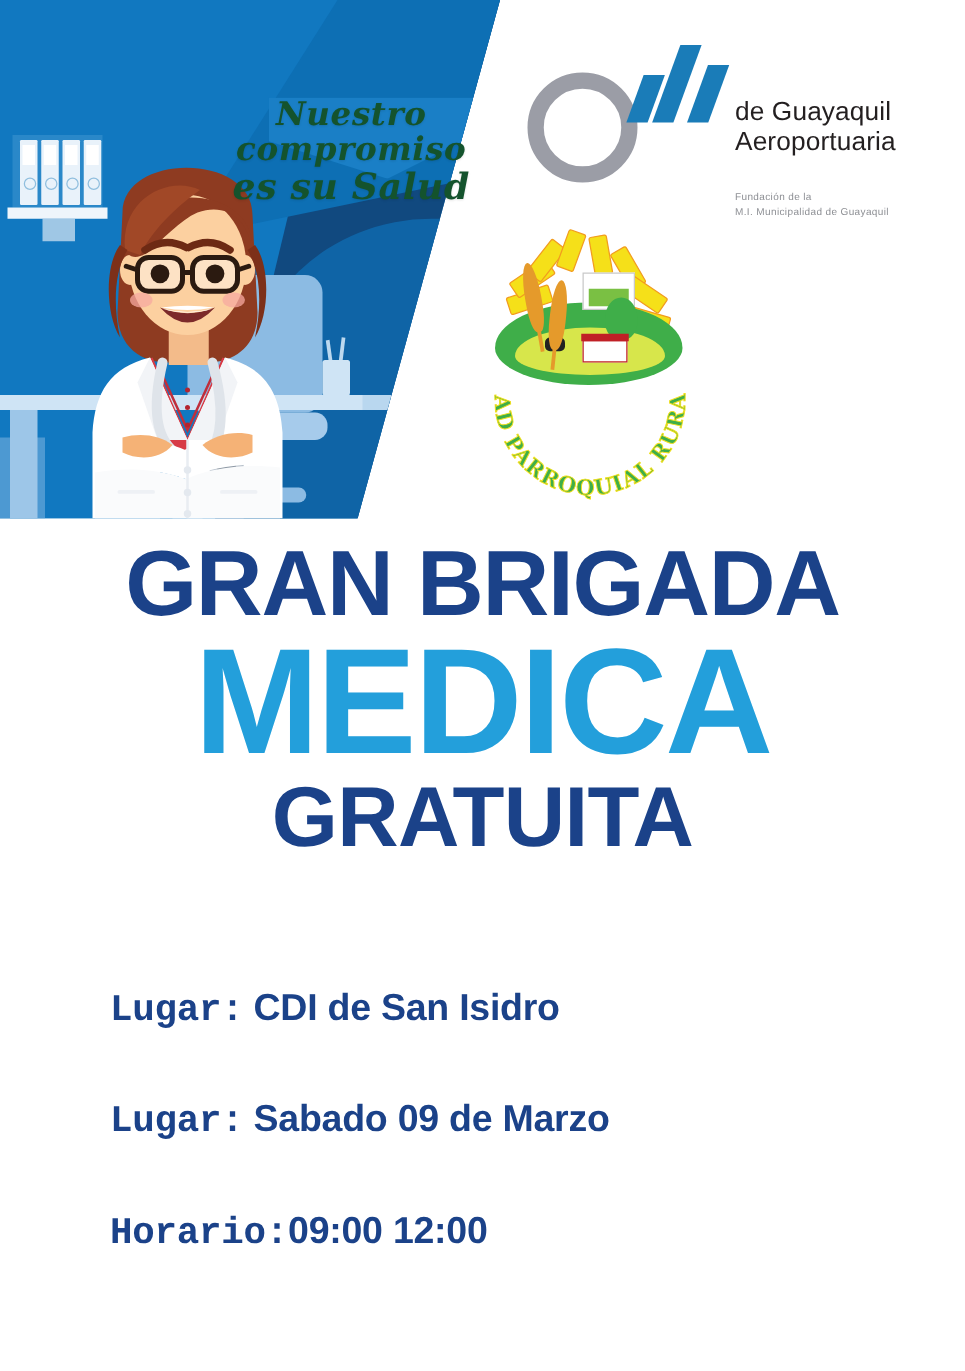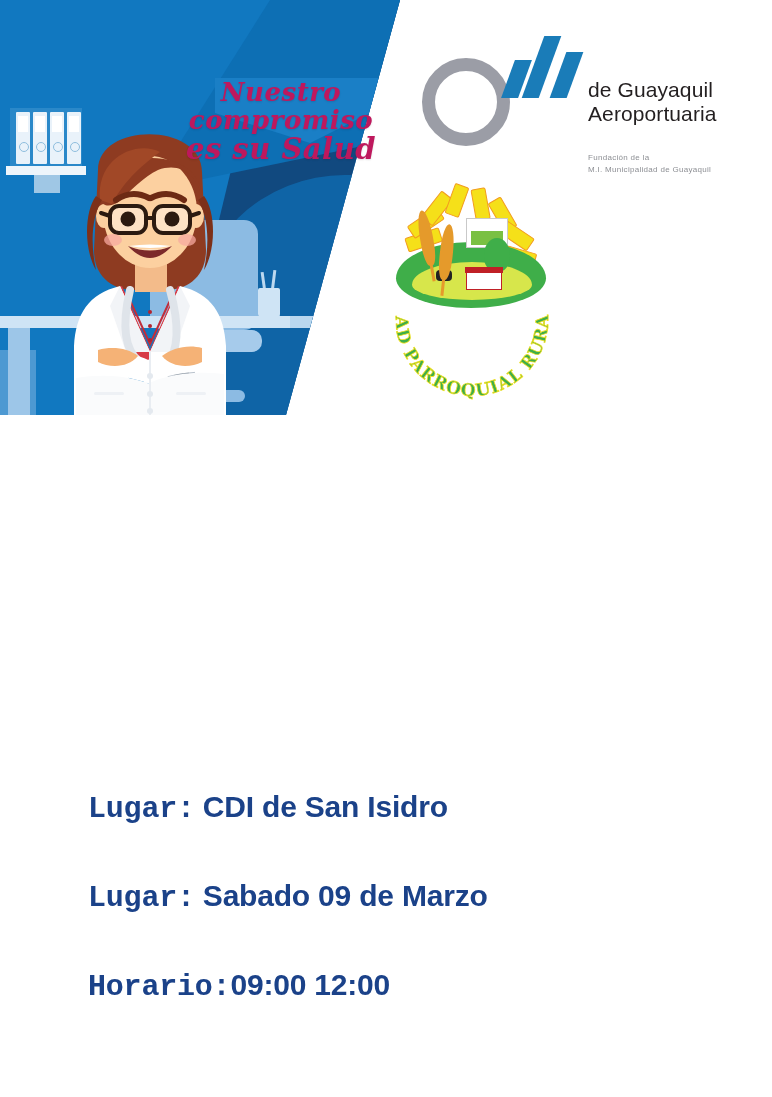--- a/index.html
+++ b/index.html
@@ -42,21 +42,21 @@
     clip-path:polygon(0 0, 185px 0, 185px 20px, 95px 65px, 0 35px);
   }
   .wedge-soft{
     position:absolute;left:195px;top:175px;width:250px;height:240px;
     background:#0f6cb0;border-radius:60% 0 0 0;opacity:.8;
   }
 
   
   .tagline{
     position:absolute;left:186px;top:78px;width:190px;
-    color:#be185d;text-align:center;
+    color:#14532d;text-align:center;
     font-family:"DejaVu Serif", serif;
     font-style:italic;font-weight:700;
     font-size:26px;line-height:1.08;
     letter-spacing:.5px;
     text-shadow:0 1px 2px rgba(0,0,0,.12);
     z-index:8;
   }
   .tagline .l3{font-size:29px;}
 
   
@@ -345,20 +345,25 @@
         <div class="tree"></div>
         <div class="house"></div>
         <div class="cow"></div>
         <div class="wheat" style="left:42px;top:30px;transform:rotate(-10deg)"></div>
         <div class="wheat" style="left:62px;top:44px;transform:rotate(6deg)"></div>
 
       </div>
     </div>
   </div>
 
+  <div class="headline">
+    <div class="hl1">GRAN BRIGADA</div>
+    <div class="hl2">MEDICA</div>
+    <div class="hl3">GRATUITA</div>
+  </div>
 
   <div class="details">
     <div class="drow">
       <span class="lbl">Lugar:</span><span class="val">CDI de San Isidro</span>
     </div>
     <div class="drow">
       <span class="lbl">Lugar:</span><span class="val">Sabado 09 de Marzo</span>
     </div>
     <div class="drow nospace">
       <span class="lbl">Horario:</span><span class="val">09:00 12:00</span>

